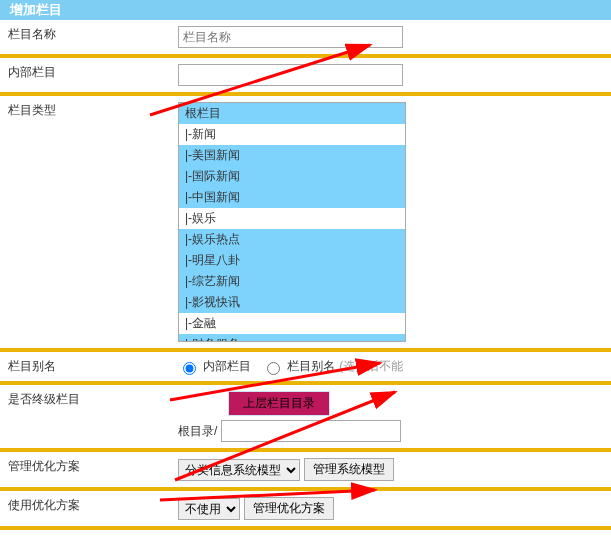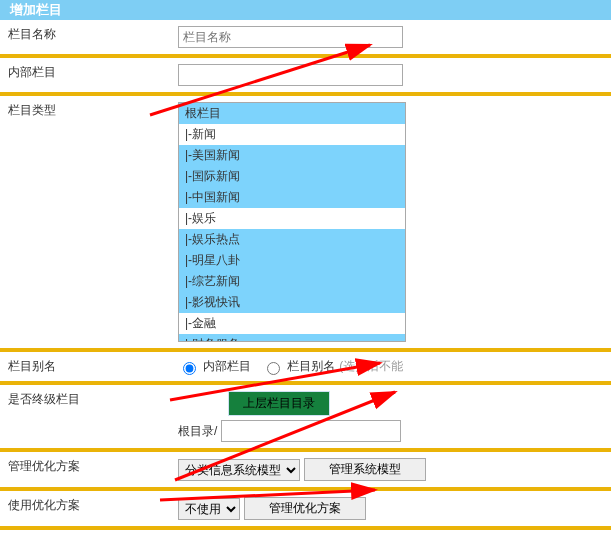--- a/index.html
+++ b/index.html
@@ -66,28 +66,28 @@
   .radio-row {
     display: flex;
     align-items: flex-end;
     gap: 4px;
     flex-wrap: wrap;
   }
   .hint-dim { color: #999; }
   .hint-red { color: #ff0000; }
   .btn {
     font-size: 12px;
-    padding: 2px 24px;
+    padding: 2px 8px;
     background: #efefef;
     border: 1px solid #a9a9a9;
     cursor: pointer;
   }
   .path-row { display:flex; align-items:center; gap:4px; }
   .path-btn {
-    background: #15803d;
+    background: #be185d;
     border: 1px solid #cfe2f3;
     padding: 3px 14px;
     font-size: 12px;
   }
   select {
     font-size: 12px;
     padding: 2px;
     border: 1px solid #a9a9a9;
   }
   

